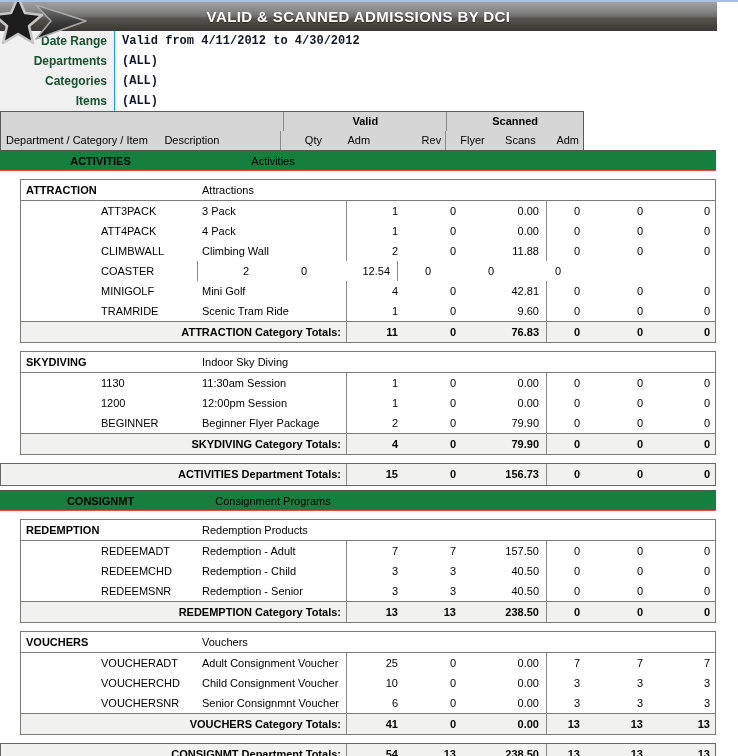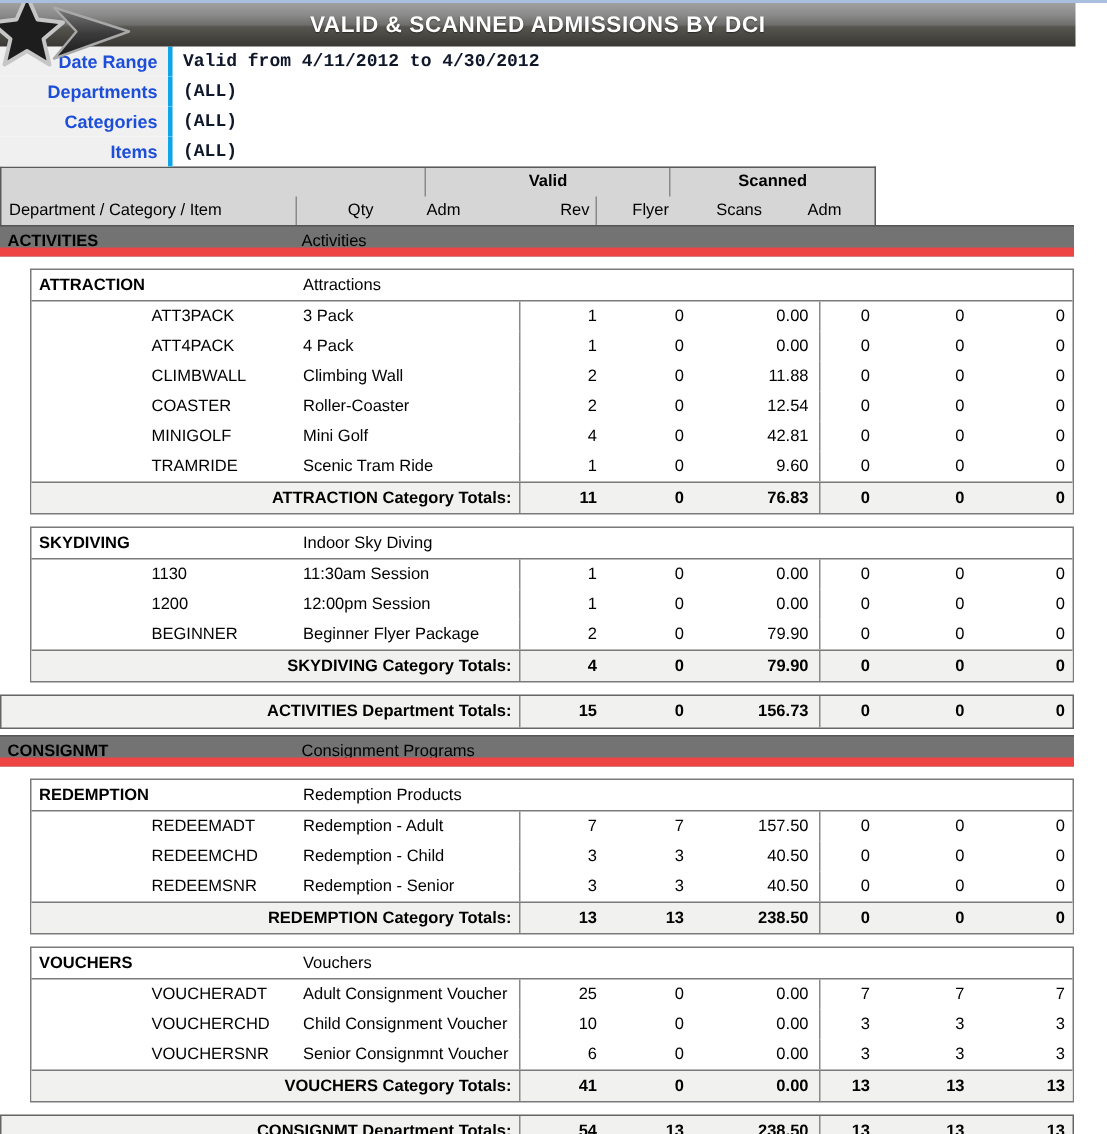--- a/index.html
+++ b/index.html
@@ -18,22 +18,22 @@
   }
   .titlebar .title{
     text-align:center;line-height:29px;font-size:15px;font-weight:bold;color:#ffffff;
     letter-spacing:0.4px;text-shadow:0 1px 1px rgba(0,0,0,0.5);
   }
   .logo{position:absolute;left:-4px;top:0;z-index:5;}
 
   
   .filters{width:717px;}
   .filter-row{display:flex;height:20px;line-height:20px;font-size:12px;font-weight:bold;}
-  .filter-label{width:115px;background:#f0f0f0;border-right:3px solid #0ea5e9;
-    text-align:right;padding-right:7px;box-sizing:border-box;color:#1d4ed8;}
+  .filter-label{width:115px;background:#f0f0f0;border-right:1px solid #0ea5e9;
+    text-align:right;padding-right:7px;box-sizing:border-box;color:#14532d;}
   .filter-value{padding-left:7px;color:#0f172a;font-family:Liberation Mono, monospace;}
 
   
   .row{display:flex;height:20px;line-height:20px;font-size:11px;}
   .c{box-sizing:border-box;white-space:nowrap;overflow:hidden;}
   .b{font-weight:bold;}
   .c-item{width:196px;padding-left:5px;}
   .c-desc{width:149px;padding-left:5px;}
   .c-qty{width:60px;text-align:right;padding-right:8px;}
   .c-adm{width:60px;text-align:right;padding-right:10px;}
@@ -47,21 +47,21 @@
   .thead{width:584px;background:#d6d6d6;border:1px solid #5a5a5a;border-bottom:none;box-sizing:border-box;}
   .th-group{height:19px;line-height:19px;font-weight:bold;}
   .g-valid{width:200px;text-align:center;}
   .g-scanned{width:168px;text-align:center;}
   .th-cols{height:19px;line-height:19px;font-weight:normal;}
   .thead .c-passes{padding-right:6px;}
   .thead .c-scans{padding-right:4px;}
   .thead .c-rev{padding-right:4px;}
 
   
-  .dept-row{width:716px;height:21px;line-height:20px;border-top:1px solid #555;border-bottom:6px solid #ef4444;box-sizing:border-box;background:#737373;}
+  .dept-row{width:716px;height:21px;line-height:20px;border-top:1px solid #555;border-bottom:1px solid #ef4444;box-sizing:border-box;background:#15803d;text-align:center;}
 
   
   .category-box{width:696px;margin-left:20px;margin-top:8px;border:1px solid #7a7a7a;box-sizing:border-box;background:#fff;}
   .category-box .c-item{width:176px;}
   .cat-head{height:21px;line-height:20px;border-bottom:1px solid #7a7a7a;box-sizing:border-box;}
   .item-row .c-item{padding-left:80px;}
   .cat-totals{height:21px;line-height:20px;border-top:1px solid #7a7a7a;background:#f1f1ef;font-weight:bold;box-sizing:border-box;}
   .c-label{width:325px;text-align:right;padding-right:5px;}
 
   
@@ -112,20 +112,21 @@
 
   <div class="thead">
     <div class="row th-group">
       <div class="c c-item"></div>
       <div class="c c-desc"></div>
       <div class="c g-valid vl">Valid</div>
       <div class="c g-scanned vl">Scanned</div>
     </div>
     <div class="row th-cols">
       <div class="c c-item">Department / Category / Item</div>
+      <div class="c c-desc">Description</div>
       <div class="c c-qty vl">Qty</div>
       <div class="c c-adm">Adm</div>
       <div class="c c-rev">Rev</div>
       <div class="c c-passes vl">Flyer</div>
       <div class="c c-scans">Scans</div>
       <div class="c c-adm2">Adm</div>
     </div>
   </div>
 
   <div id="report-body">
@@ -163,21 +164,20 @@
           <div class="c c-desc">Climbing Wall</div>
           <div class="c c-qty vl">2</div>
           <div class="c c-adm">0</div>
           <div class="c c-rev">11.88</div>
           <div class="c c-passes vl">0</div>
           <div class="c c-scans">0</div>
           <div class="c c-adm2">0</div>
         </div>
         <div class="row item-row">
           <div class="c c-item">COASTER</div>
-          <div class="c c-desc">Roller-Coaster</div>
           <div class="c c-qty vl">2</div>
           <div class="c c-adm">0</div>
           <div class="c c-rev">12.54</div>
           <div class="c c-passes vl">0</div>
           <div class="c c-scans">0</div>
           <div class="c c-adm2">0</div>
         </div>
         <div class="row item-row">
           <div class="c c-item">MINIGOLF</div>
           <div class="c c-desc">Mini Golf</div>

